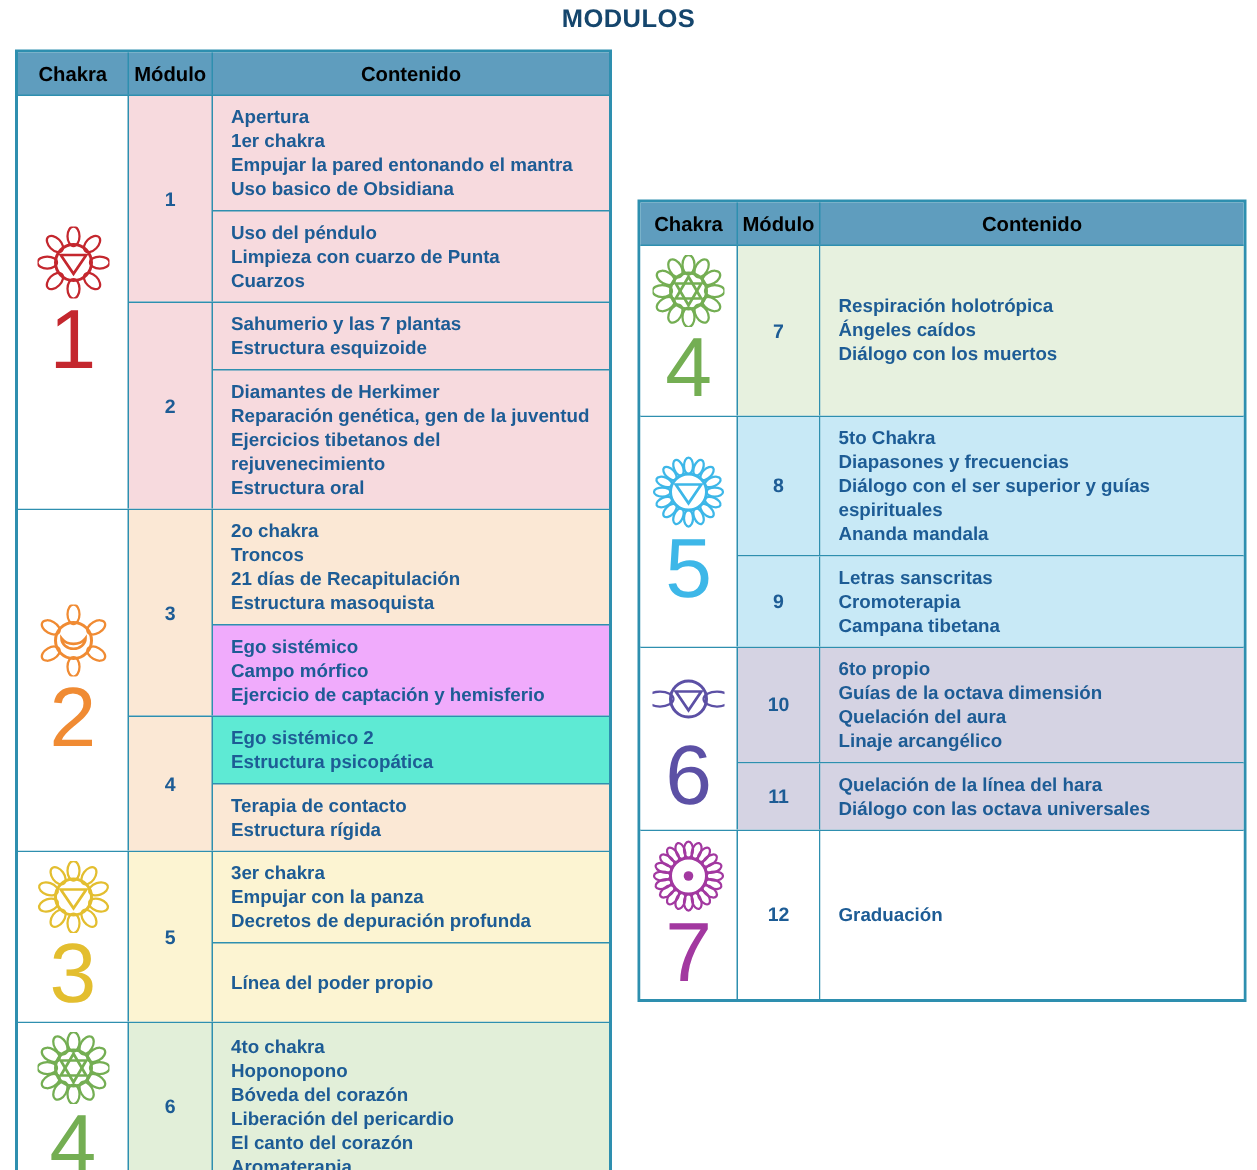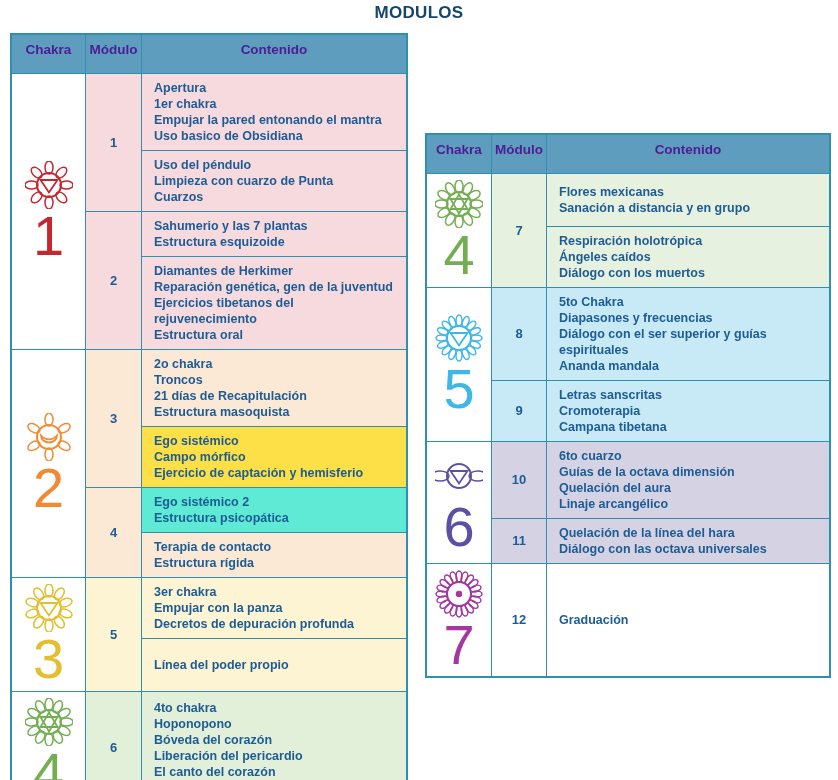--- a/index.html
+++ b/index.html
@@ -14,22 +14,22 @@
   .page-title{
     position:absolute;top:3px;left:0;width:100%;
     text-align:center;font-weight:bold;font-size:17px;
     letter-spacing:.3px;color:var(--title);
   }
   .ctable{position:absolute;border:2px solid var(--bd);background:#fff;}
   #table-left{left:10px;top:33px;width:398px;--wc:74px;--wm:56px;}
   #table-right{left:425px;top:133px;width:406px;--wc:65px;--wm:55px;}
   .thead{display:flex;background:var(--header-bg);border-bottom:1.5px solid var(--bd);}
   .th{
-    color:#4c1d95;font-weight:bold;font-size:13.5px;text-align:center;
-    padding:7px 2px 16px 2px;border-right:1.5px solid var(--bd);
+    color:#000000;font-weight:bold;font-size:13.5px;text-align:center;
+    padding:7px 2px 6px 2px;border-right:1.5px solid var(--bd);
   }
   .th:last-child{border-right:none;}
   .th.c-chakra{width:var(--wc);flex:none;}
   .th.c-mod{width:var(--wm);flex:none;}
   .th.c-cont{flex:1;}
   .section{display:flex;min-height:104px;align-items:stretch;}
   .section + .section{border-top:1.5px solid var(--bd);}
   .chakra-cell{
     width:var(--wc);flex:none;background:#fff;
     border-right:1.5px solid var(--bd);
@@ -142,21 +142,21 @@
           <div class="mod-num" style="background: rgb(251, 232, 213);">
             <span>3</span>
           </div>
           <div class="blocks">
             <div class="block" style="background: rgb(251, 232, 213);">
               <div class="line">2o chakra</div>
               <div class="line">Troncos</div>
               <div class="line">21 días de Recapitulación</div>
               <div class="line">Estructura masoquista</div>
             </div>
-            <div class="block" style="background: #fde047;">
+            <div class="block" style="background: #f0abfc;">
               <div class="line">Ego sistémico</div>
               <div class="line">Campo mórfico</div>
               <div class="line">Ejercicio de captación y hemisferio</div>
             </div>
           </div>
         </div>
         <div class="module">
           <div class="mod-num" style="background: rgb(251, 232, 213);">
             <span>4</span>
           </div>
@@ -281,24 +281,20 @@
             <path d="M24 33.5 l-8.5 -14.5 h17 z"></path>
           </svg></span>
         <div class="chakra-number" style="color: rgb(116, 174, 83);">4</div>
       </div>
       <div class="modules">
         <div class="module">
           <div class="mod-num" style="background: rgb(231, 241, 223);">
             <span>7</span>
           </div>
           <div class="blocks">
-            <div class="block" style="background: rgb(231, 241, 223);">
-              <div class="line">Flores mexicanas</div>
-              <div class="line">Sanación a distancia y en grupo</div>
-            </div>
             <div class="block" style="background: rgb(231, 241, 223);">
               <div class="line">Respiración holotrópica</div>
               <div class="line">Ángeles caídos</div>
               <div class="line">Diálogo con los muertos</div>
             </div>
           </div>
         </div>
       </div>
     </div>
     <div class="section">
@@ -367,21 +363,21 @@
           </svg></span>
         <div class="chakra-number" style="color: rgb(92, 80, 165);">6</div>
       </div>
       <div class="modules">
         <div class="module">
           <div class="mod-num" style="background: rgb(213, 211, 227);">
             <span>10</span>
           </div>
           <div class="blocks">
             <div class="block" style="background: rgb(213, 211, 227);">
-              <div class="line">6to cuarzo</div>
+              <div class="line">6to propio</div>
               <div class="line">Guías de la octava dimensión</div>
               <div class="line">Quelación del aura</div>
               <div class="line">Linaje arcangélico</div>
             </div>
           </div>
         </div>
         <div class="module">
           <div class="mod-num" style="background: rgb(213, 211, 227);">
             <span>11</span>
           </div>

